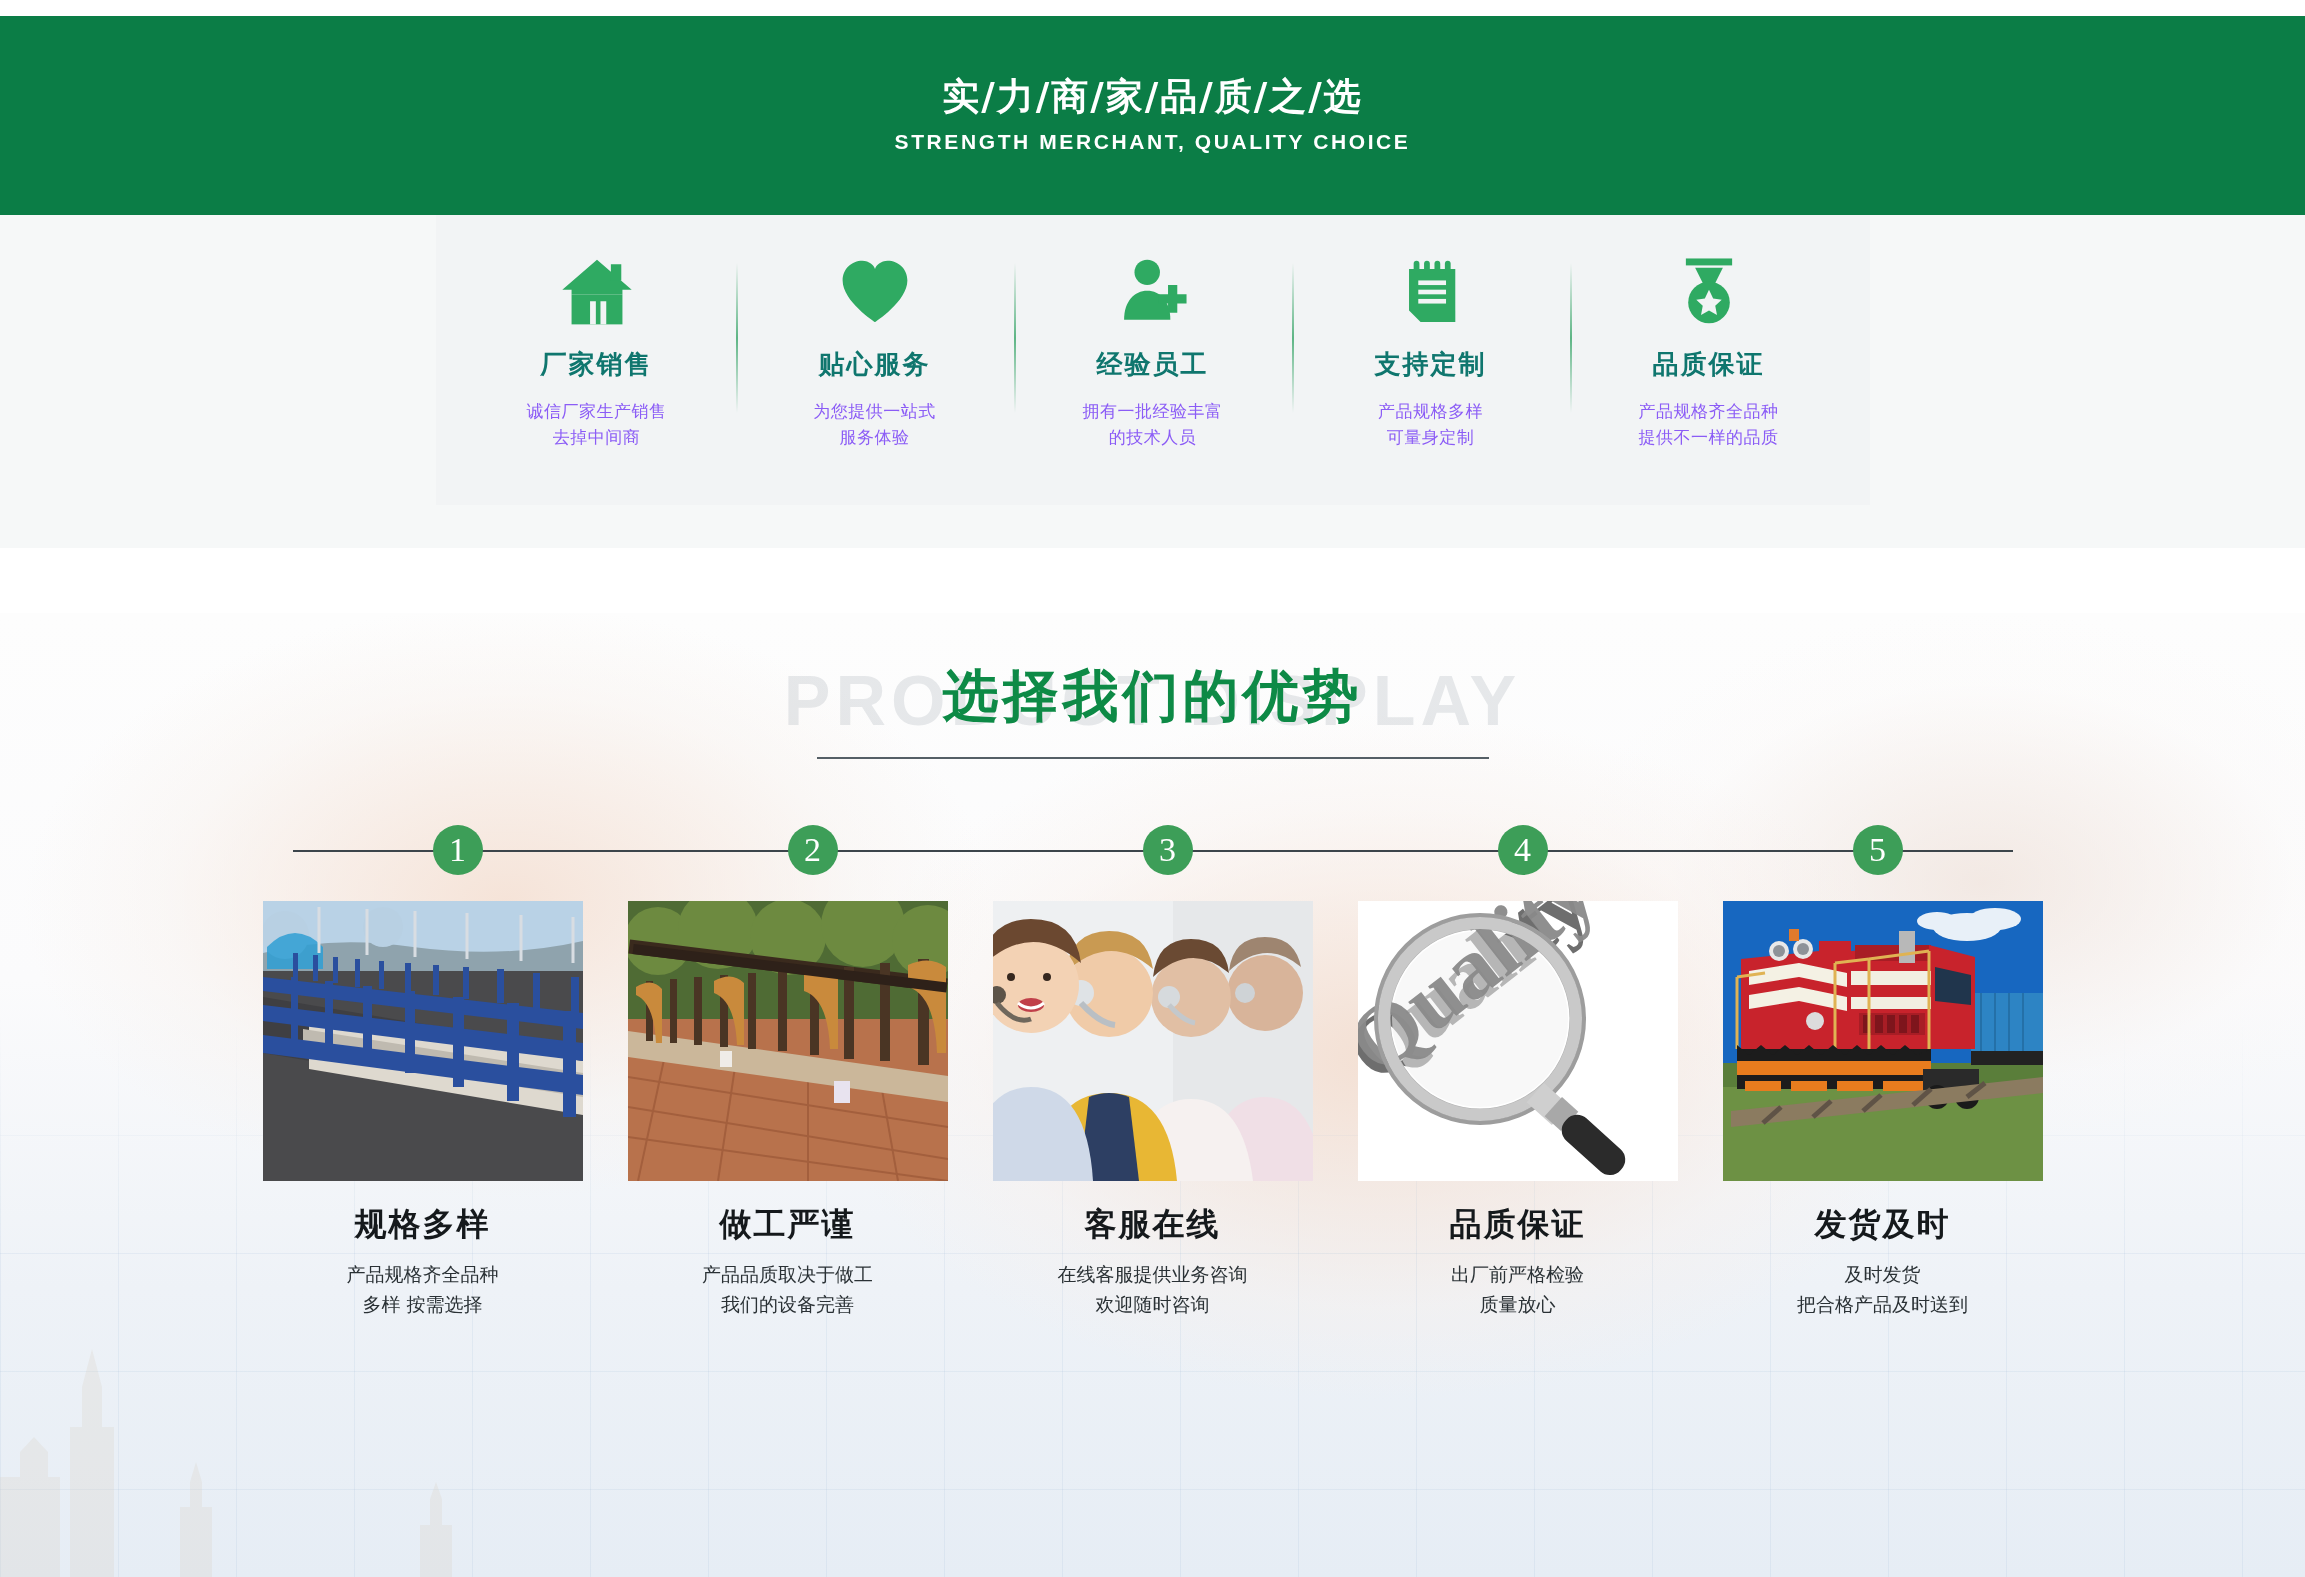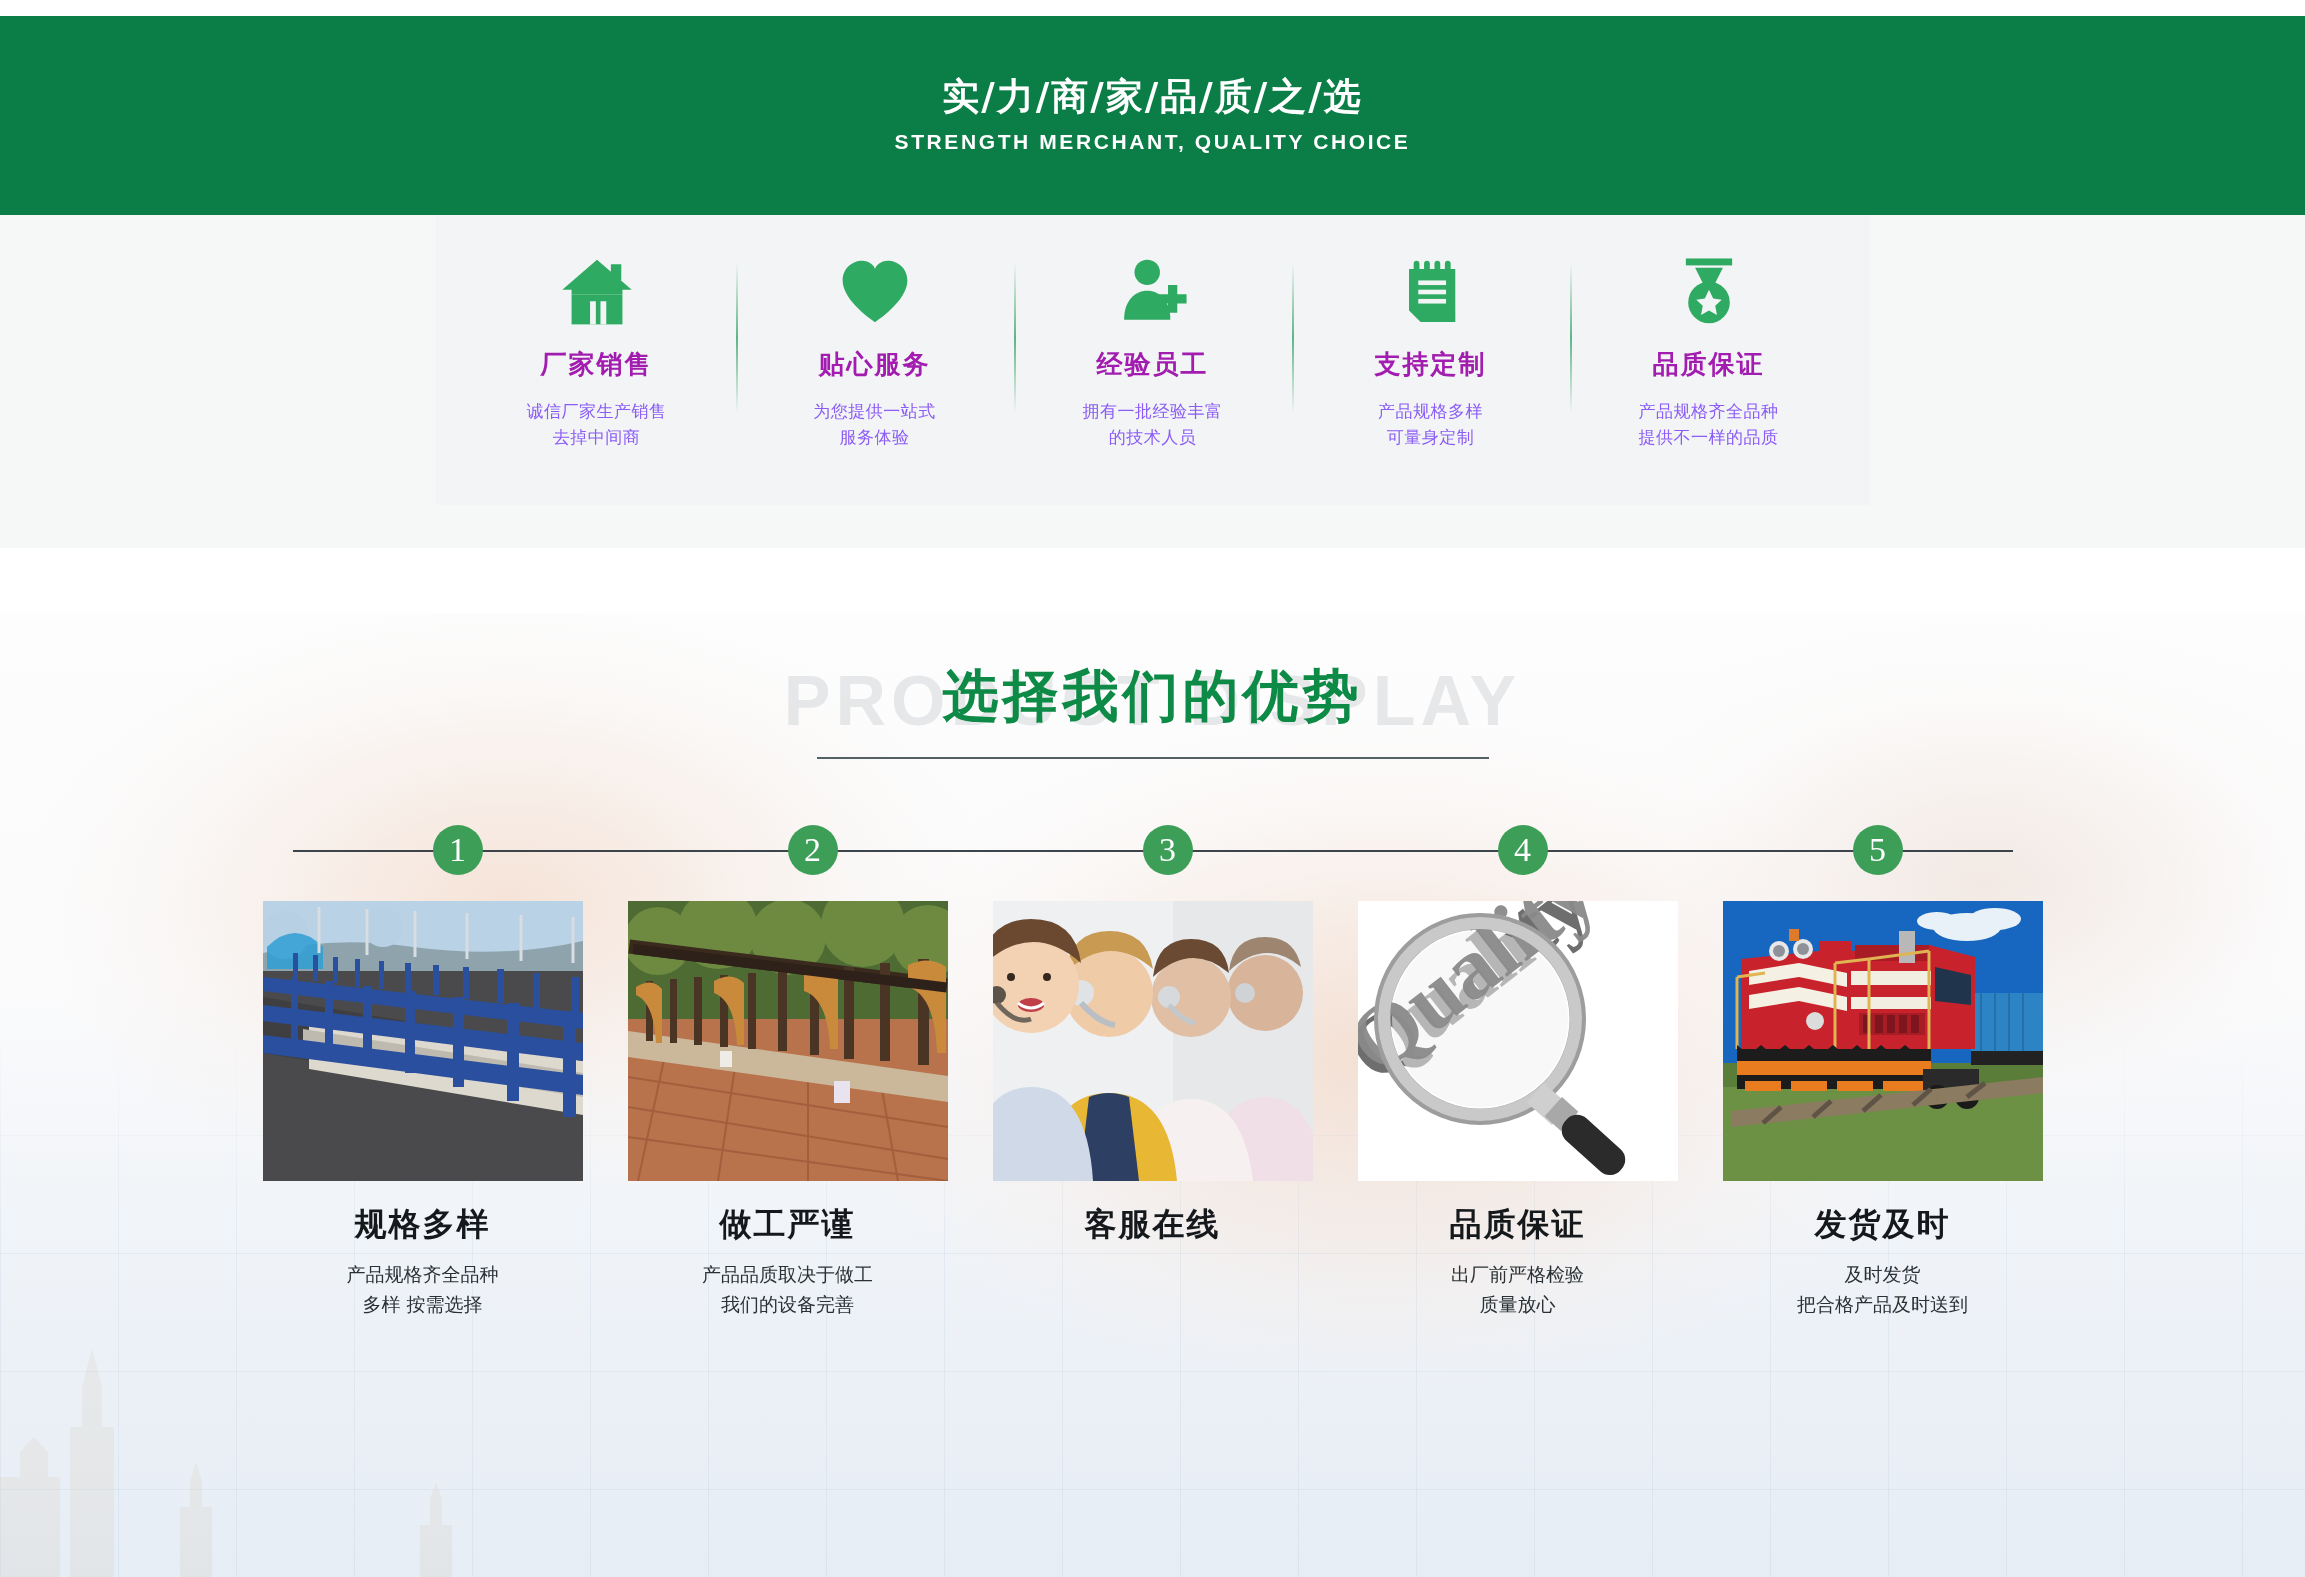--- a/index.html
+++ b/index.html
@@ -44,21 +44,21 @@
     align-items:center; text-align:center; position:relative;
   }
   .feature + .feature::before {
     content:""; position:absolute; left:0; top:10px;
     width:2px; height:150px;
     background:linear-gradient(to bottom, rgba(44,160,95,0) 0%, rgba(44,160,95,0.75) 50%, rgba(44,160,95,0) 100%);
   }
   .feature-icon { height:78px; display:flex; align-items:center; justify-content:center; }
   .feature-icon svg { display:block; }
   .feature-title {
-    color:#a21caf; font-size:26px; font-weight:bold;
+    color:#0f766e; font-size:26px; font-weight:bold;
     letter-spacing:2px; margin-top:16px;
     font-family:"DejaVu Sans","Liberation Sans",sans-serif;
   }
   .feature-desc {
     color:#8b5cf6; font-size:17px; line-height:1.55;
     margin-top:16px; letter-spacing:0.5px;
     font-family:"DejaVu Sans","Liberation Sans",sans-serif;
   }
 
   
@@ -425,20 +425,24 @@
           <path d="M-24 280 q6 -94 62 -94 q56 0 62 94 Z" fill="#cfd9e8"></path>
           <ellipse cx="38" cy="104" rx="13" ry="7" fill="#c0404a"></ellipse>
           <path d="M25 102 q13 10 26 0" stroke="#ffffff" stroke-width="3" fill="none"></path>
           <circle cx="18" cy="76" r="4" fill="#36281f"></circle>
           <circle cx="54" cy="76" r="4" fill="#36281f"></circle>
           <circle cx="4" cy="94" r="9" fill="#5d5449"></circle>
           <path d="M4 102 q18 22 34 16" stroke="#6f675c" stroke-width="5" fill="none"></path>
         </svg>
       </div>
       <div class="card-title">客服在线</div>
+      <div class="card-desc">
+        <div>在线客服提供业务咨询</div>
+        <div>欢迎随时咨询</div>
+      </div>
     </div>
 
     <div class="card">
       <div class="card-photo">
         <svg viewBox="0 0 320 280" preserveAspectRatio="none" aria-hidden="true">
           <rect width="320" height="280" fill="#ffffff"></rect>
           <text x="18" y="184" font-family="Liberation Serif, serif" font-size="86" font-weight="bold" fill="#6e6e6e" transform="rotate(-38 18 184)">Quality</text>
           <circle cx="122" cy="118" r="96" fill="none" stroke="#b4b4b4" stroke-width="13"></circle>
           <circle cx="122" cy="118" r="88" fill="#f2f2f2" opacity="0.55"></circle>
           <text x="20" y="176" font-family="Liberation Serif, serif" font-size="88" font-weight="bold" fill="#8a8a8a" transform="rotate(-38 20 176)" opacity="0.95">Quality</text>

